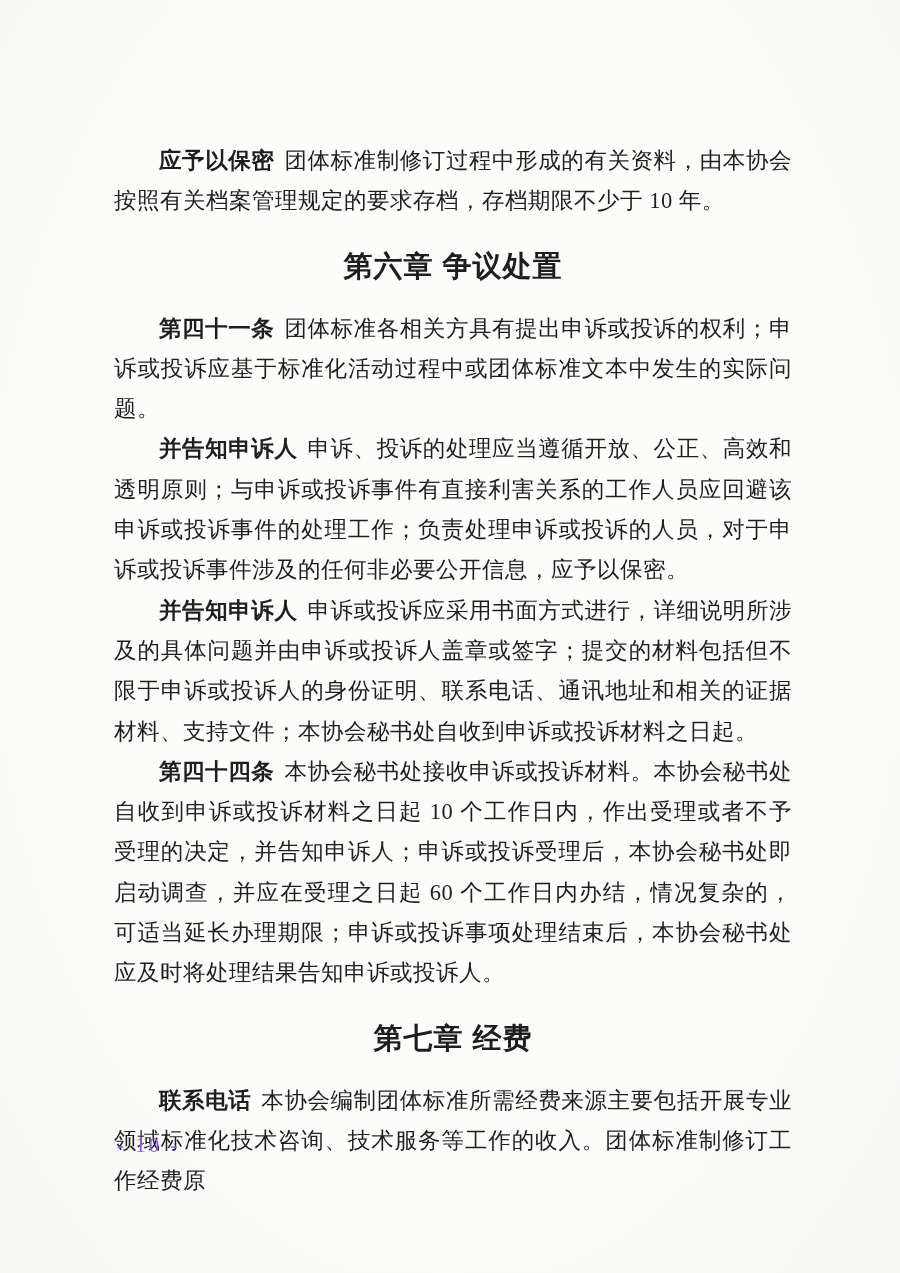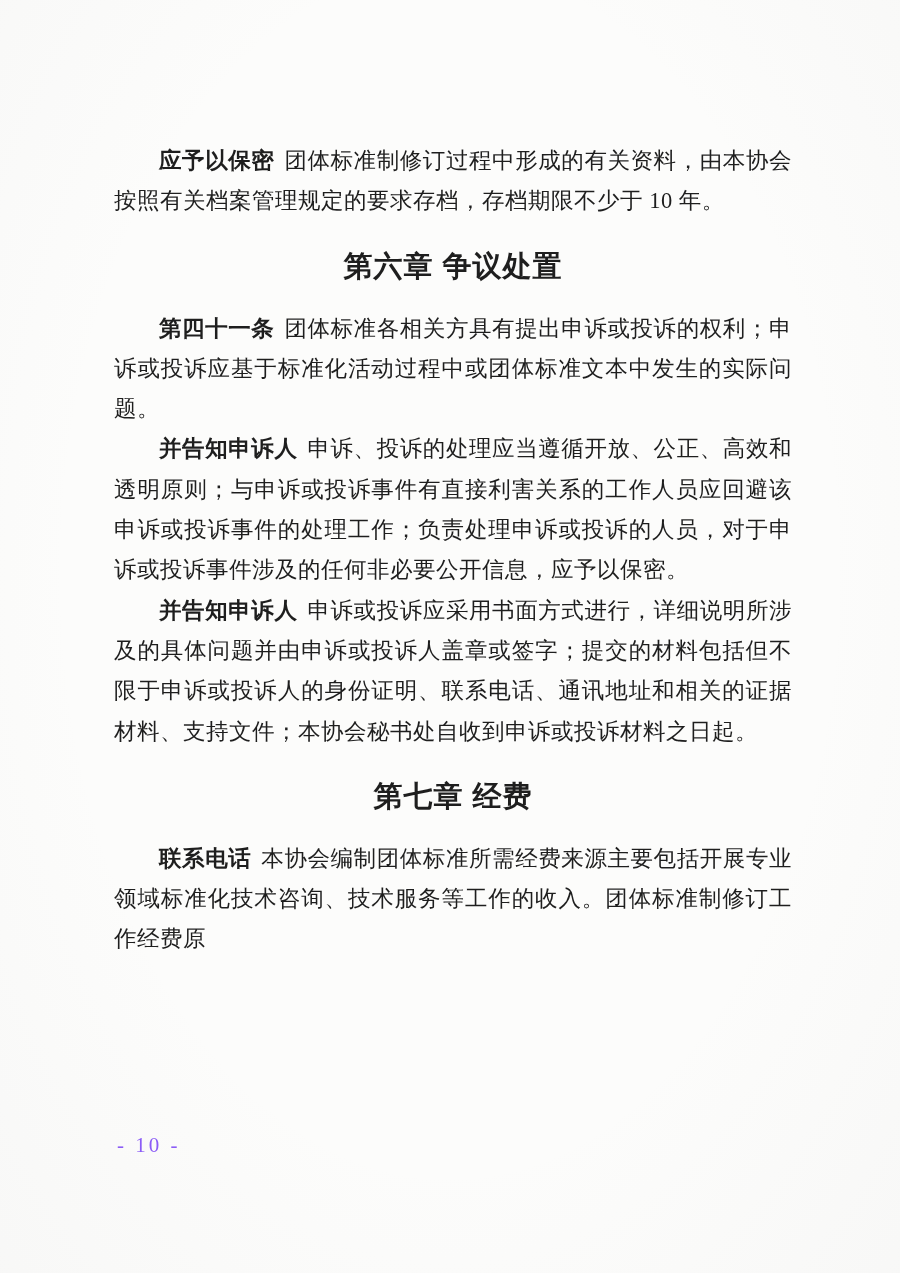--- a/index.html
+++ b/index.html
@@ -67,17 +67,18 @@
 <body>
 
 <div class="page">
   <div class="scan-shade"></div>
   <div class="content">
       <p class="article"><span class="article-label">应予以保密</span><span class="article-text">团体标准制修订过程中形成的有关资料，由本协会按照有关档案管理规定的要求存档，存档期限不少于 10 年。</span></p>
       <h2 class="chapter">第六章 争议处置</h2>
       <p class="article"><span class="article-label">第四十一条</span><span class="article-text">团体标准各相关方具有提出申诉或投诉的权利；申诉或投诉应基于标准化活动过程中或团体标准文本中发生的实际问题。</span></p>
       <p class="article"><span class="article-label">并告知申诉人</span><span class="article-text">申诉、投诉的处理应当遵循开放、公正、高效和透明原则；与申诉或投诉事件有直接利害关系的工作人员应回避该申诉或投诉事件的处理工作；负责处理申诉或投诉的人员，对于申诉或投诉事件涉及的任何非必要公开信息，应予以保密。</span></p>
       <p class="article"><span class="article-label">并告知申诉人</span><span class="article-text">申诉或投诉应采用书面方式进行，详细说明所涉及的具体问题并由申诉或投诉人盖章或签字；提交的材料包括但不限于申诉或投诉人的身份证明、联系电话、通讯地址和相关的证据材料、支持文件；本协会秘书处自收到申诉或投诉材料之日起。</span></p>
+      <p class="article"><span class="article-label">第四十四条</span><span class="article-text">本协会秘书处接收申诉或投诉材料。本协会秘书处自收到申诉或投诉材料之日起 10 个工作日内，作出受理或者不予受理的决定，并告知申诉人；申诉或投诉受理后，本协会秘书处即启动调查，并应在受理之日起 60 个工作日内办结，情况复杂的，可适当延长办理期限；申诉或投诉事项处理结束后，本协会秘书处应及时将处理结果告知申诉或投诉人。</span></p>
       <h2 class="chapter">第七章 经费</h2>
       <p class="article"><span class="article-label">联系电话</span><span class="article-text">本协会编制团体标准所需经费来源主要包括开展专业领域标准化技术咨询、技术服务等工作的收入。团体标准制修订工作经费原</span></p>
     </div>
   <div class="page-number">- 10 -</div>
 </div>
 
 </body></html>

